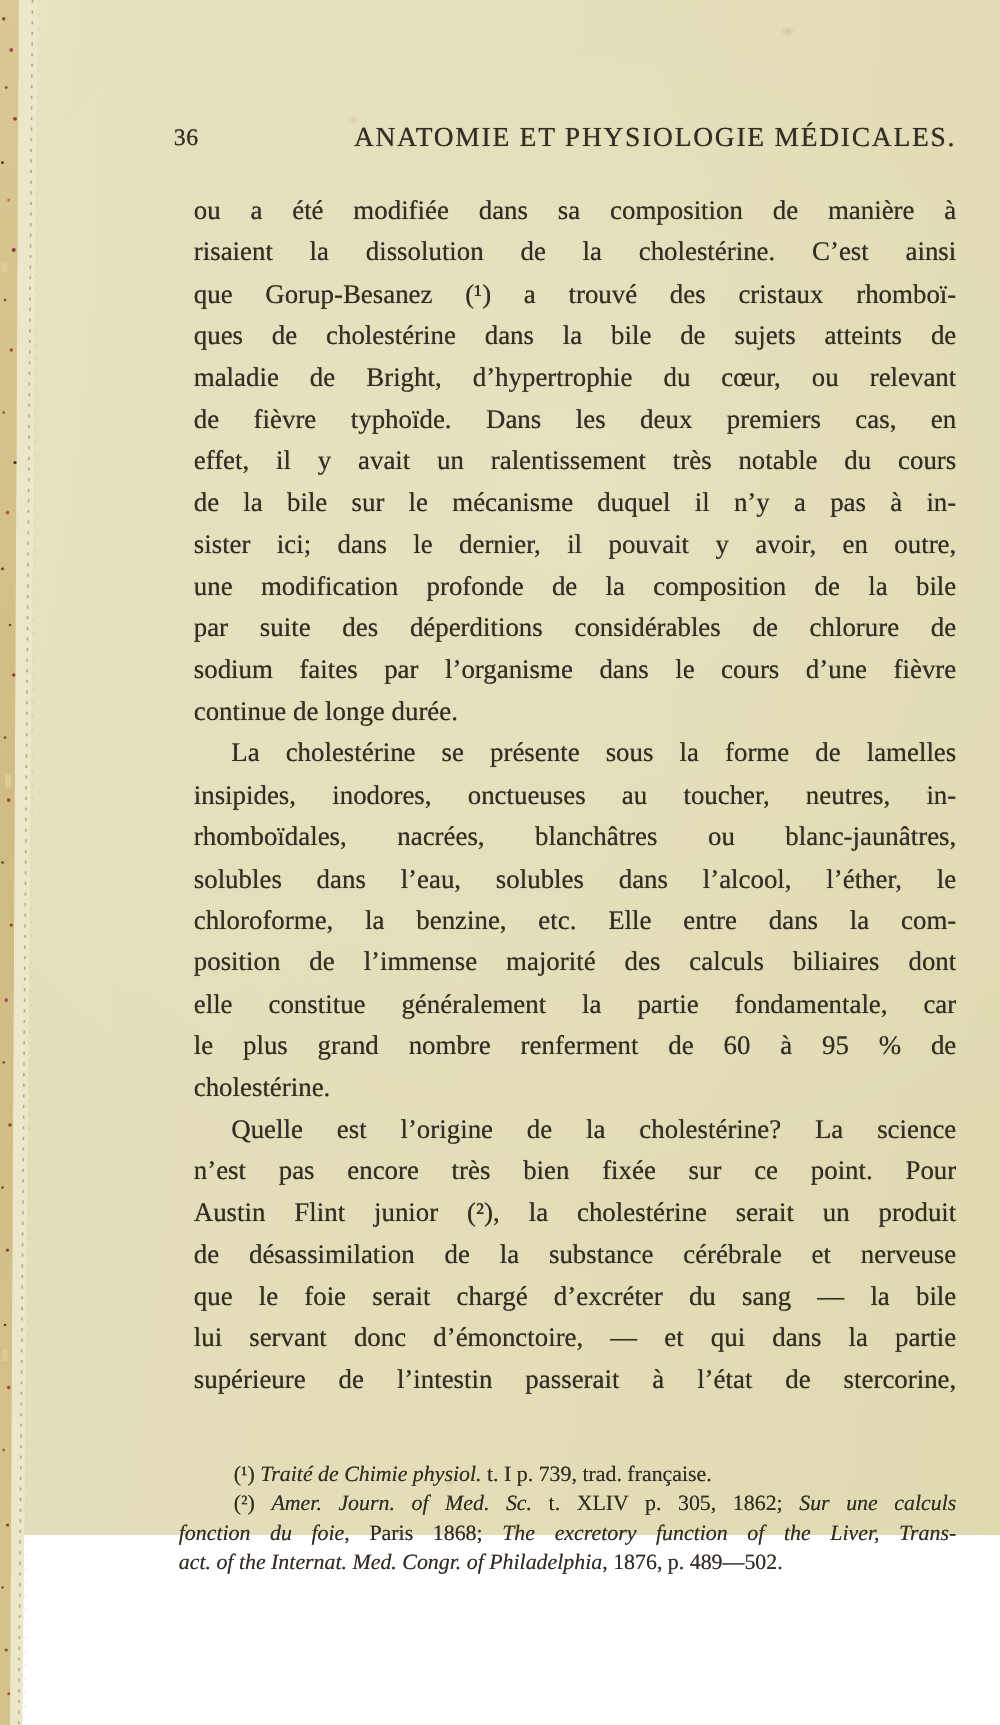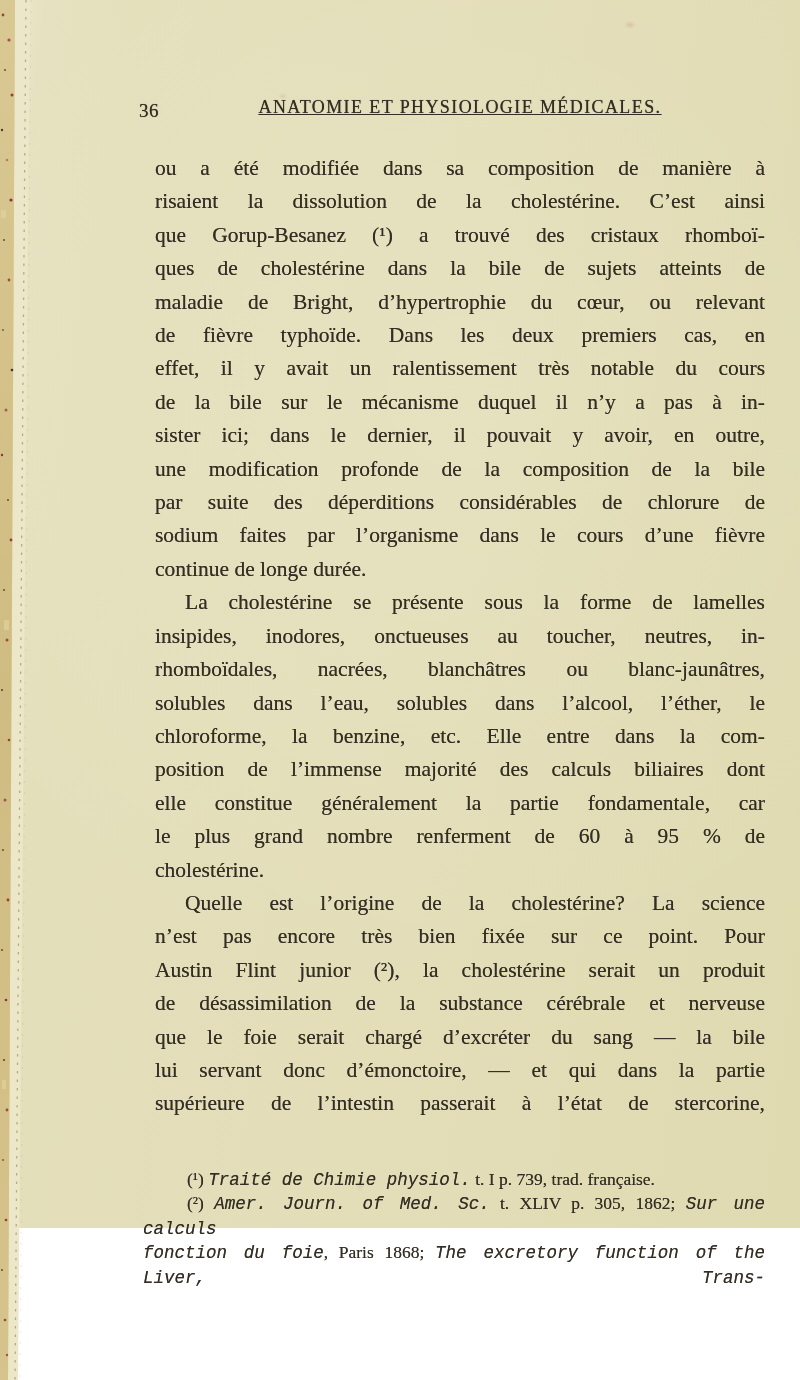--- a/index.html
+++ b/index.html
@@ -48,26 +48,25 @@
   .pagenum {
     position: absolute;
     left: -16px;
     top: 3px;
     font-size: 19px;
     letter-spacing: 0.5px;
     text-shadow: 0 0 0.7px rgba(51,45,36,0.8);
   }
   .runtitle {
     display: block;
-    text-align: center;
-    font-size: 18px;
+    text-align: right;
+    font-size: 22px;
     letter-spacing: 1.4px;
     text-shadow: 0 0 0.7px rgba(51,45,36,0.8);
     white-space: nowrap;
-    text-decoration: underline;
   }
 
   
   .textblock {
     position: absolute;
     top: 152px;
     left: 155px;
     width: 610px;
     font-size: 21.5px;
     line-height: 33.4px;
@@ -87,21 +86,21 @@
     top: 1168px;
     left: 143px;
     width: 622px;
     font-size: 17.5px;
     line-height: 23.4px;
     text-shadow: 0 0 0.5px rgba(51,45,36,0.7);
   }
   .fnline { text-align: left; text-align-last: left; }
   .fnline.justify { text-align: justify; text-align-last: justify; }
   .fnline.fnindent { text-indent: 44px; }
-  .fnline em { font-style: italic; font-family: Liberation Mono, monospace; }
+  .fnline em { font-style: italic; }
 </style>
 </head>
 <body>
 
 <div class="scan">
 
   <svg class="edge-svg" viewBox="0 0 44 1380" preserveAspectRatio="none">
 
     <polygon points="0,0 30,0 18,1380 0,1380" fill="#ece7c8"></polygon>
 
@@ -198,16 +197,17 @@
           <div class="line">que le foie serait chargé d’excréter du sang — la bile</div>
           <div class="line">lui servant donc d’émonctoire, — et qui dans la partie</div>
           <div class="line">supérieure de l’intestin passerait à l’état de stercorine,</div>
         </div>
       </div>
 
     <div class="footnotes">
         <div class="fnline fnindent"><span>(¹) </span><em>Traité de Chimie physiol.</em><span> t. I p. 739, trad. française.</span></div>
         <div class="fnline justify fnindent"><span>(²) </span><em>Amer. Journ. of Med. Sc.</em><span> t. XLIV p. 305, 1862; </span><em>Sur une calculs</em></div>
         <div class="fnline justify"><em>fonction du foie</em><span>, Paris 1868; </span><em>The excretory function of the Liver, Trans-</em></div>
+        <div class="fnline"><em>act. of the Internat. Med. Congr. of Philadelphia</em><span>, 1876, p. 489—502.</span></div>
       </div>
 
   </div>
 </div>
 
 </body></html>

